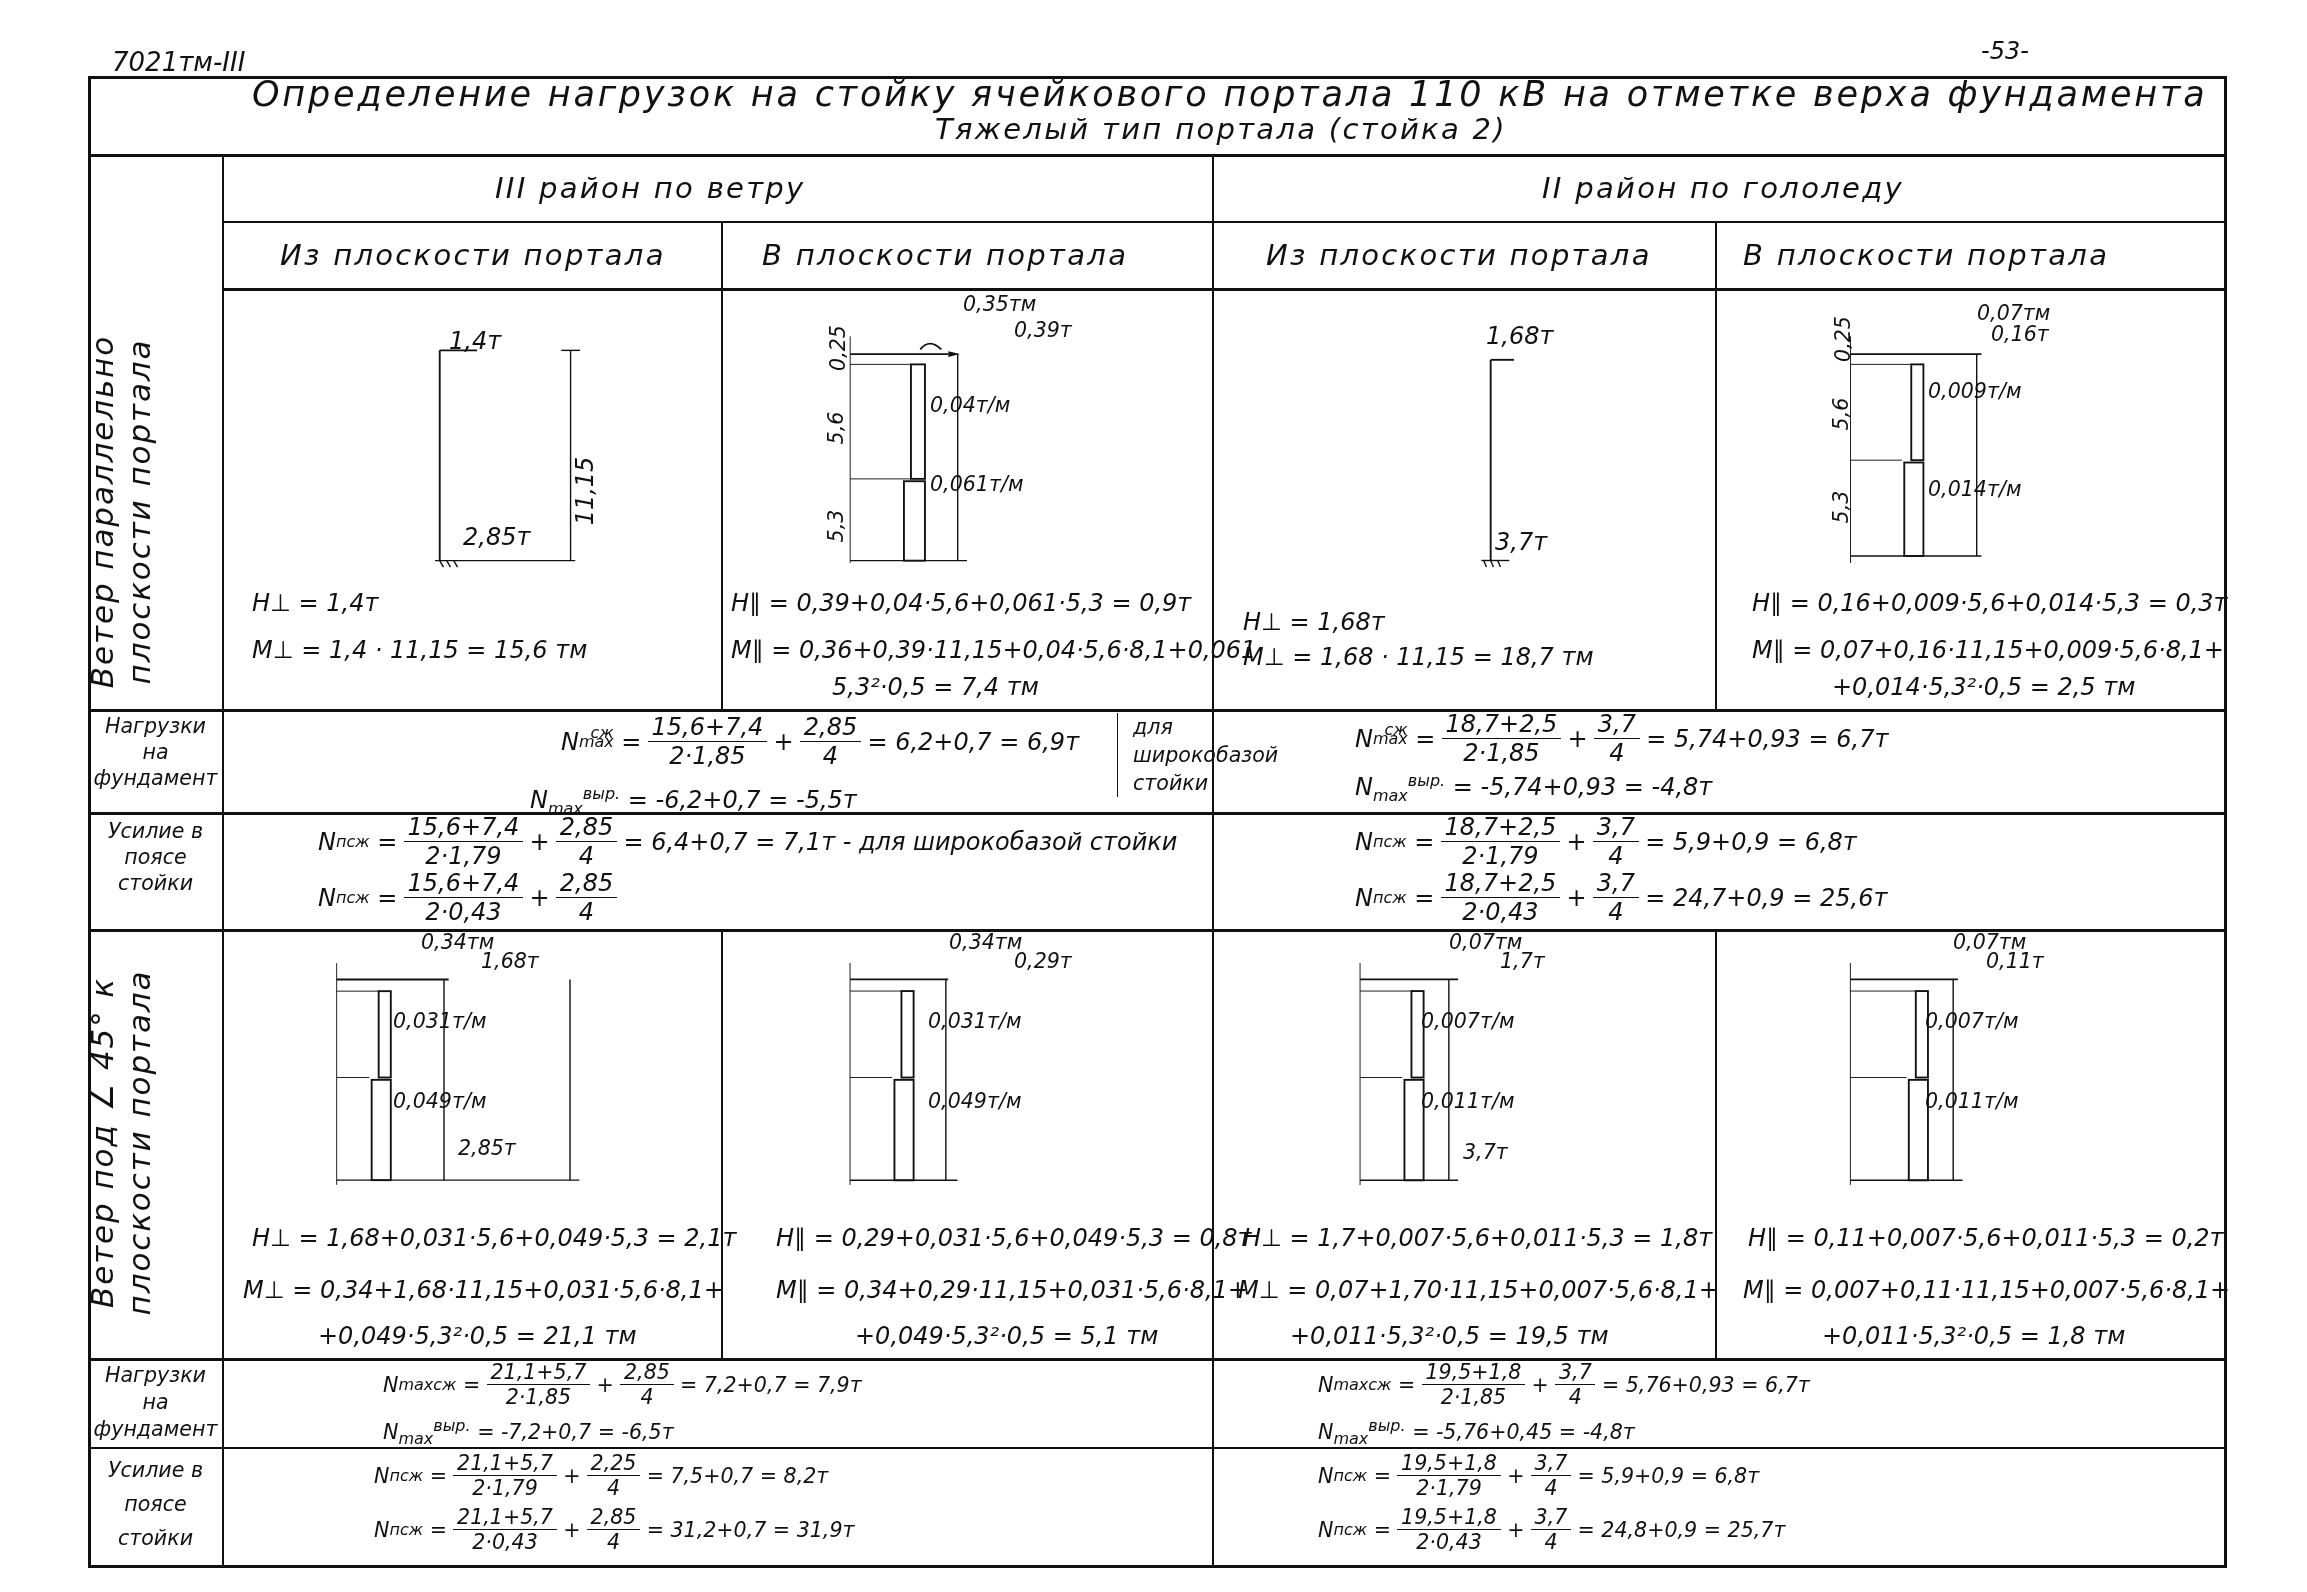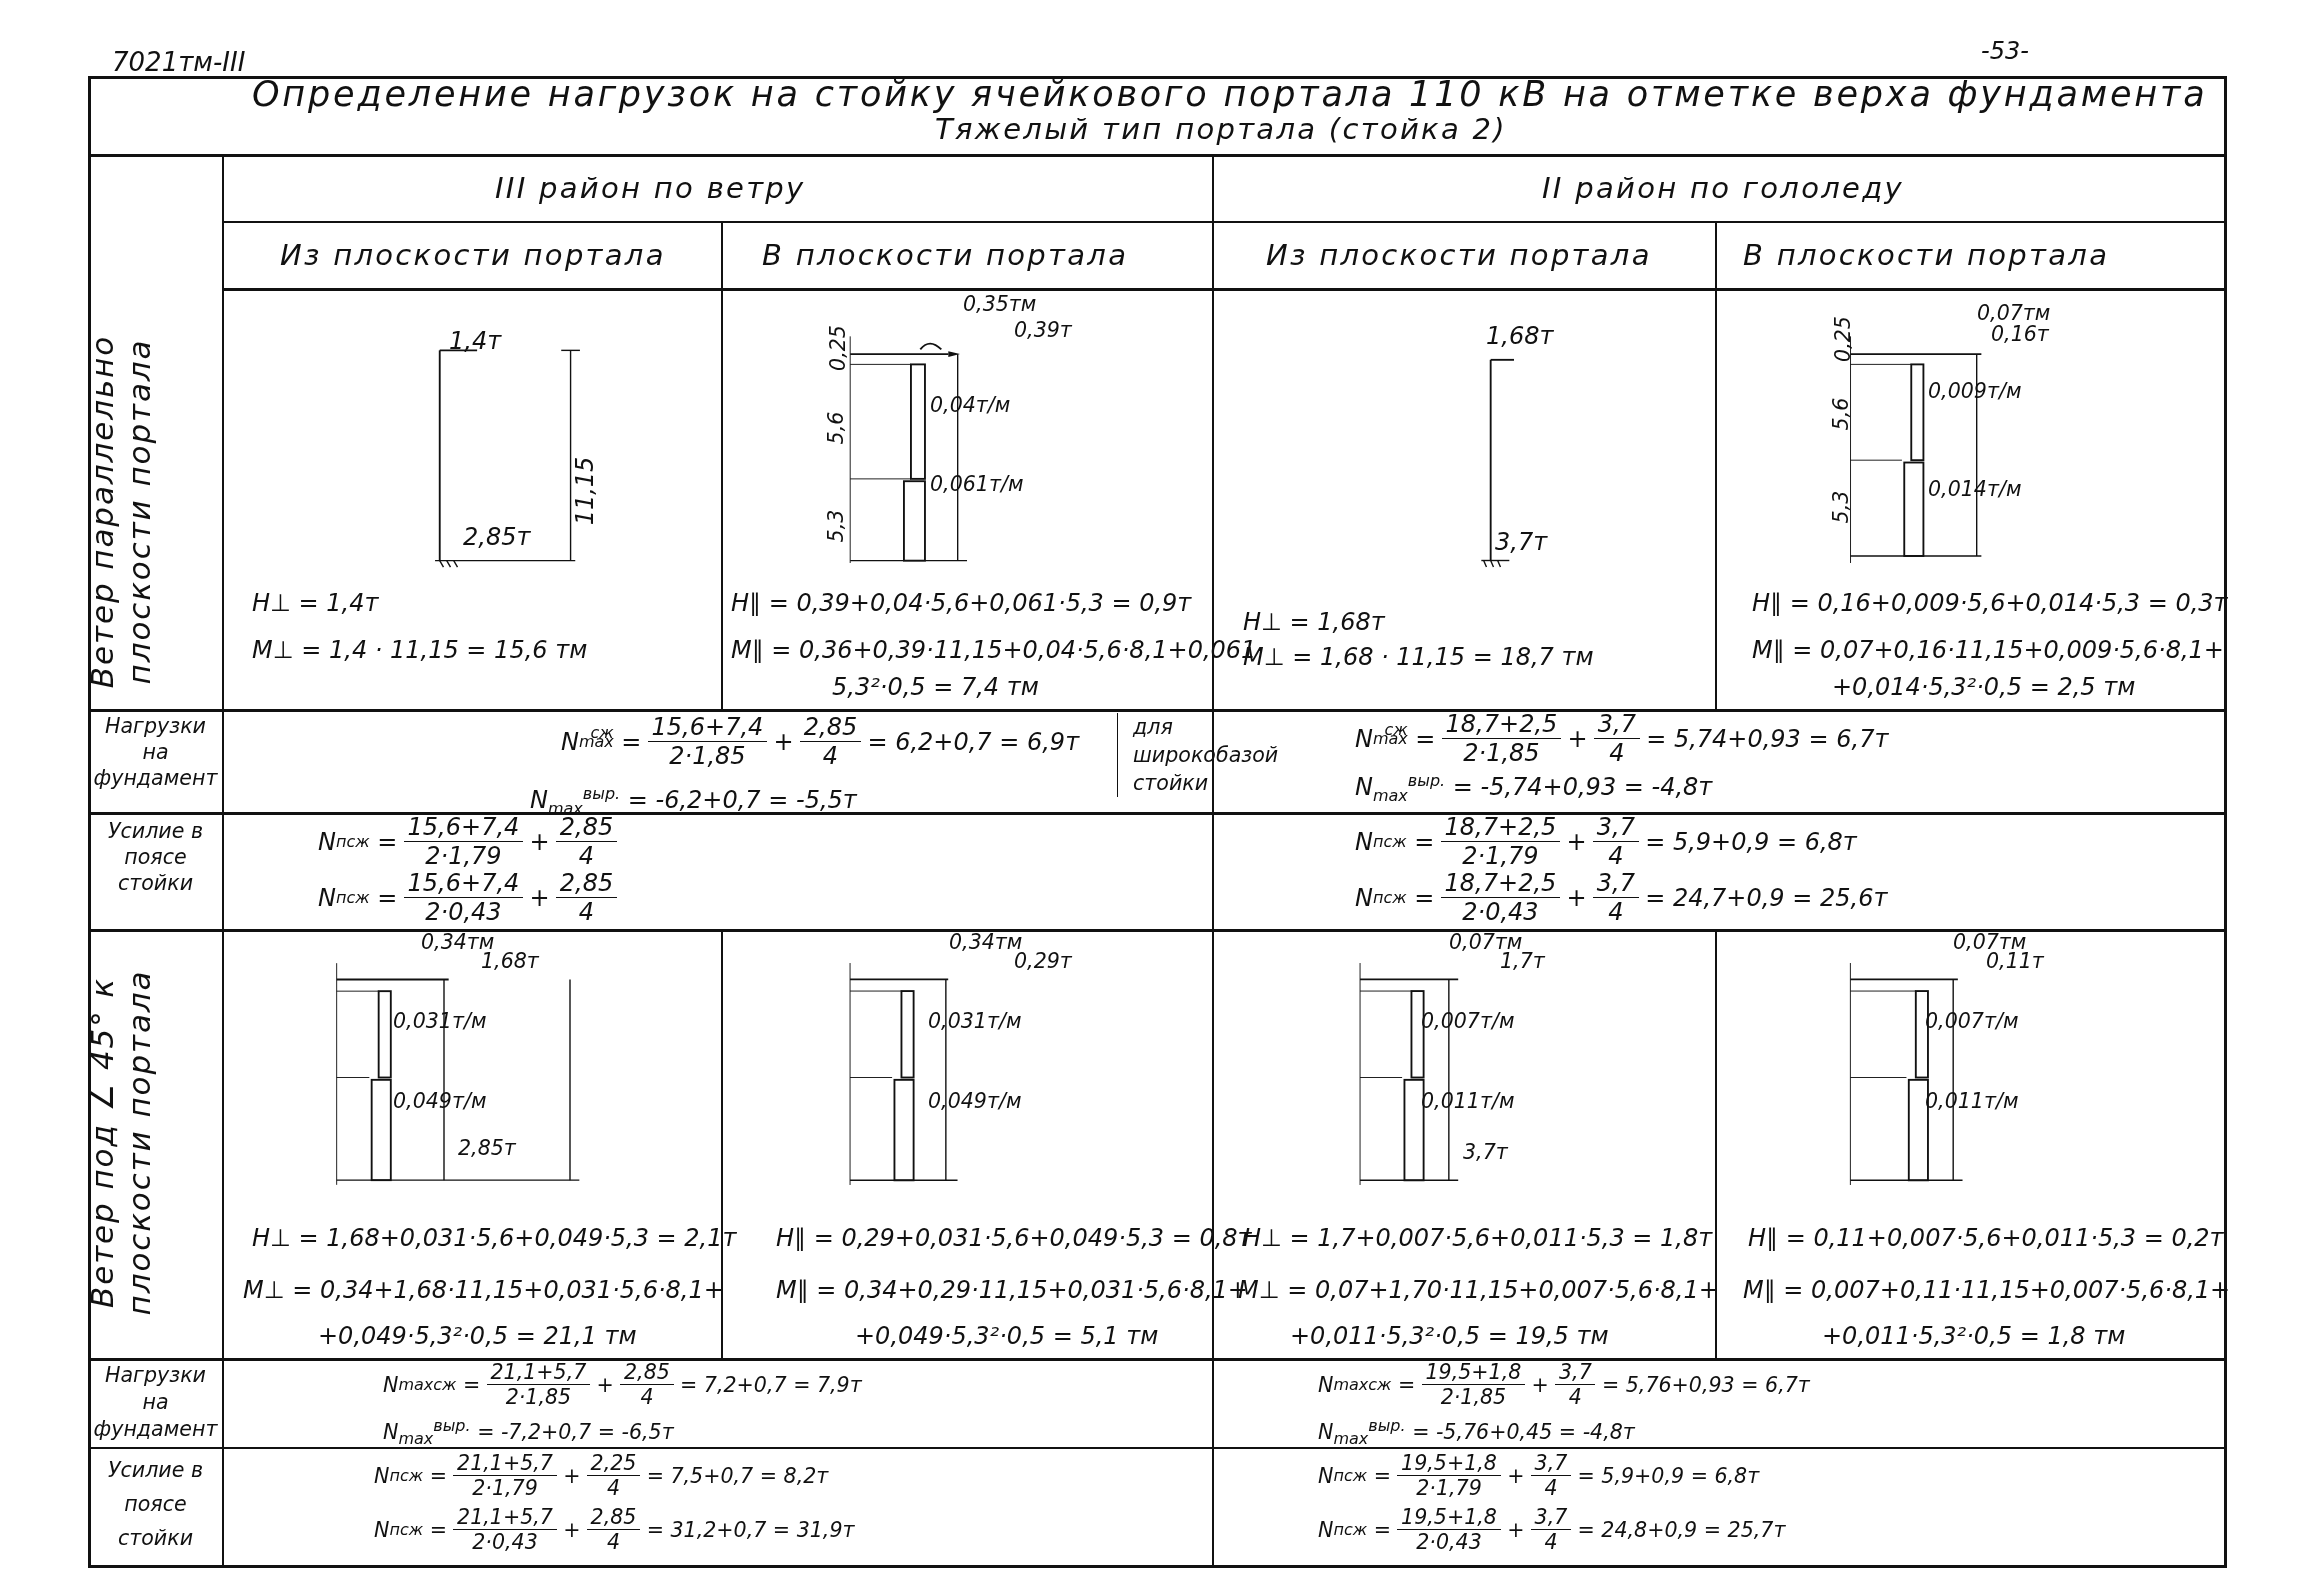--- a/index.html
+++ b/index.html
@@ -180,20 +180,21 @@
   <span>&nbsp;=</span>
   <span class="frac">
       <span class="n">15,6+7,4</span>
       <span>2·1,79</span>
     </span>
   <span>+</span>
   <span class="frac">
       <span class="n">2,85</span>
       <span>4</span>
     </span>
+  <span>= 6,4+0,7 = 7,1т - для широкобазой стойки</span>
 </div>
 <div class="abs hand f" style="left:318px;top:869px;display:flex;align-items:center;">
   <span>N</span>
     <sub>п</sub>
     <sup>сж</sup>
   <span>&nbsp;=</span>
   <span class="frac">
       <span class="n">15,6+7,4</span>
       <span>2·0,43</span>
     </span>

